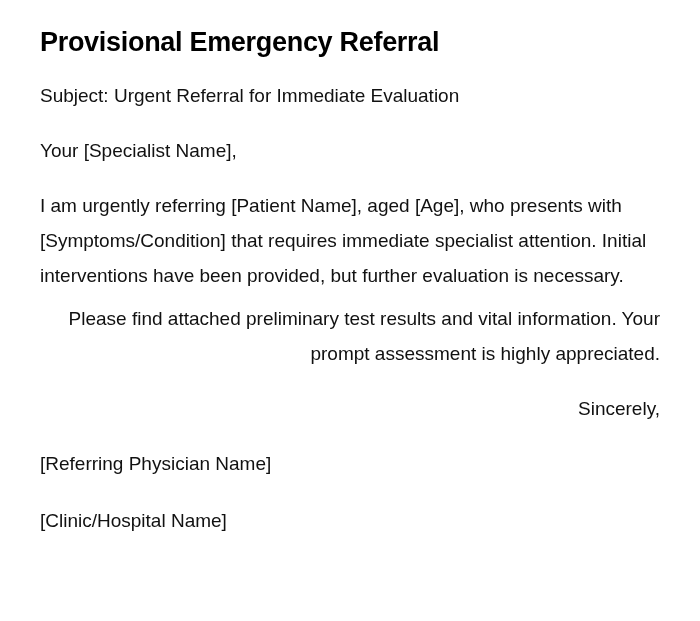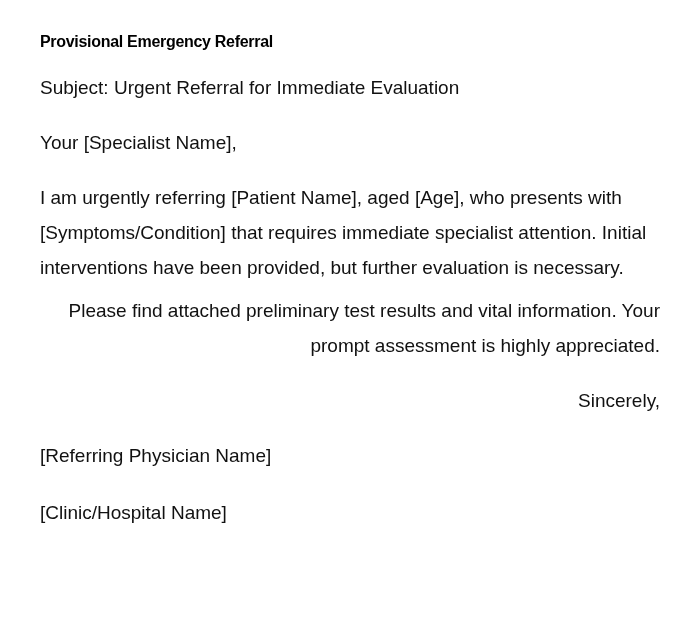--- a/index.html
+++ b/index.html
@@ -15,34 +15,34 @@
       color: #111111;
     }
     .page {
       position: relative;
       padding: 24px 40px 0 40px;
       box-sizing: border-box;
       width: 700px;
       height: 621px;
     }
     .title {
-      font-size: 16px;
+      font-size: 27px;
       font-weight: bold;
       margin: 2px 0 0 0;
       letter-spacing: -0.3px;
       line-height: 32px;
       color: #000000;
     }
     .para {
       font-size: 19px;
       line-height: 35px;
       margin: 0;
       color: #111111;
     }
-    .subject { margin-top: 12px; }
+    .subject { margin-top: 20px; }
     .salutation { margin-top: 20px; }
     .body1 { margin-top: 20px; }
     .body2 { margin-top: 8px; text-align: right; }
     .closing { margin-top: 20px; text-align: right; }
     .signer { margin-top: 20px; }
     .org { margin-top: 22px; }
   </style>
 </head>
 <body>
 

